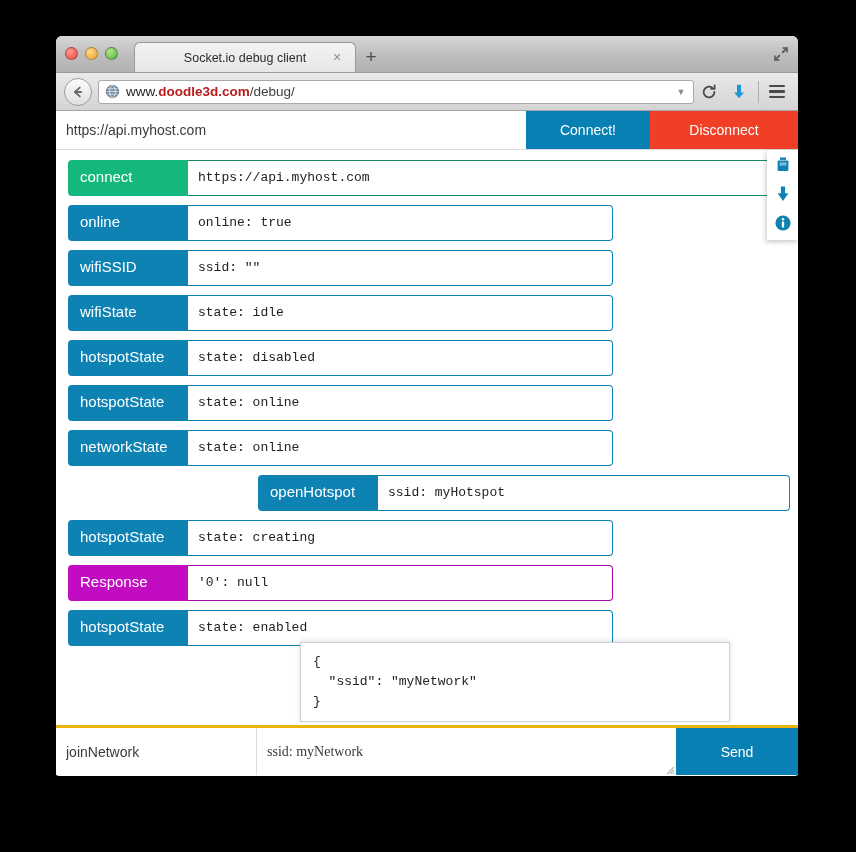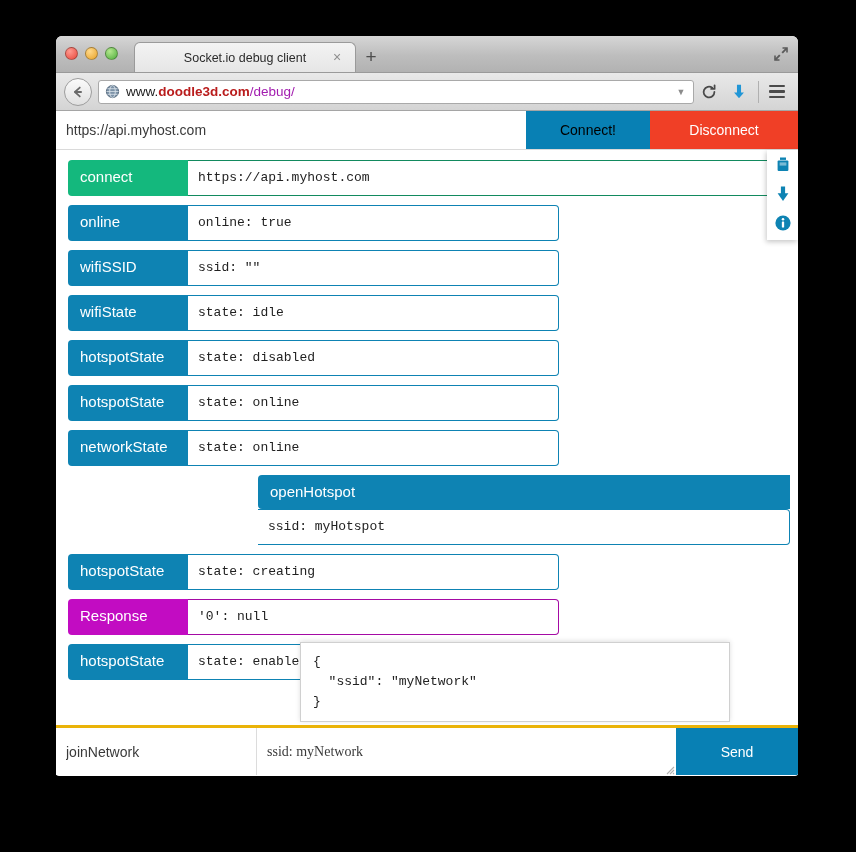--- a/index.html
+++ b/index.html
@@ -140,21 +140,21 @@
   }
   .url-text {
     font-size: 13.5px;
     color: #8d8d8d;
     white-space: nowrap;
     overflow: hidden;
     flex: 1 1 auto;
   }
   .url-host { color: #1d1d1d; }
   .url-domain { color: #b91c1c; font-weight: bold; }
-  .url-path { color: #a21caf; }
+  .url-path { color: #404040; }
   .url-drop {
     width: 16px; flex: none;
     text-align: center;
     color: #8b8b8b;
     font-size: 9px;
   }
   .reload-btn {
     width: 24px; height: 24px;
     flex: none;
     display: flex; align-items: center; justify-content: center;
@@ -203,21 +203,21 @@
     font-size: 14px;
     color: #3a3a3a;
     padding: 0 0 0 10px;
     background: #ffffff;
     min-width: 0;
   }
   .btn-connect {
     width: 124px;
     flex: none;
     background: #0880b4;
-    color: #000000;
+    color: #ffffff;
     font-size: 14px;
     display: flex; align-items: center; justify-content: center;
     border: none;
     font-family: "Liberation Sans", sans-serif;
     margin-left: 16px;
   }
   .btn-disconnect {
     width: 148px;
     flex: none;
     background: #f03f26;
@@ -239,26 +239,25 @@
     padding: 10px 0 0 0;
     box-sizing: border-box;
   }
 
   .msg-row {
     display: flex;
     margin: 0 0 9px 12px;
     box-sizing: border-box;
   }
   .msg-row.wide { margin-right: 8px; }
-  .msg-row.narrow { width: 491px; }
+  .msg-row.narrow { width: 545px; }
   .msg-row.right {
     margin-left: auto;
     margin-right: 8px;
     width: 532px;
-    flex-direction: column;
   }
 
   .msg-label {
     flex: none;
     min-width: 120px;
     padding: 8px 12px 8px 12px;
     color: #ffffff;
     font-size: 15px;
     line-height: 18px;
     background: #0e83b3;

